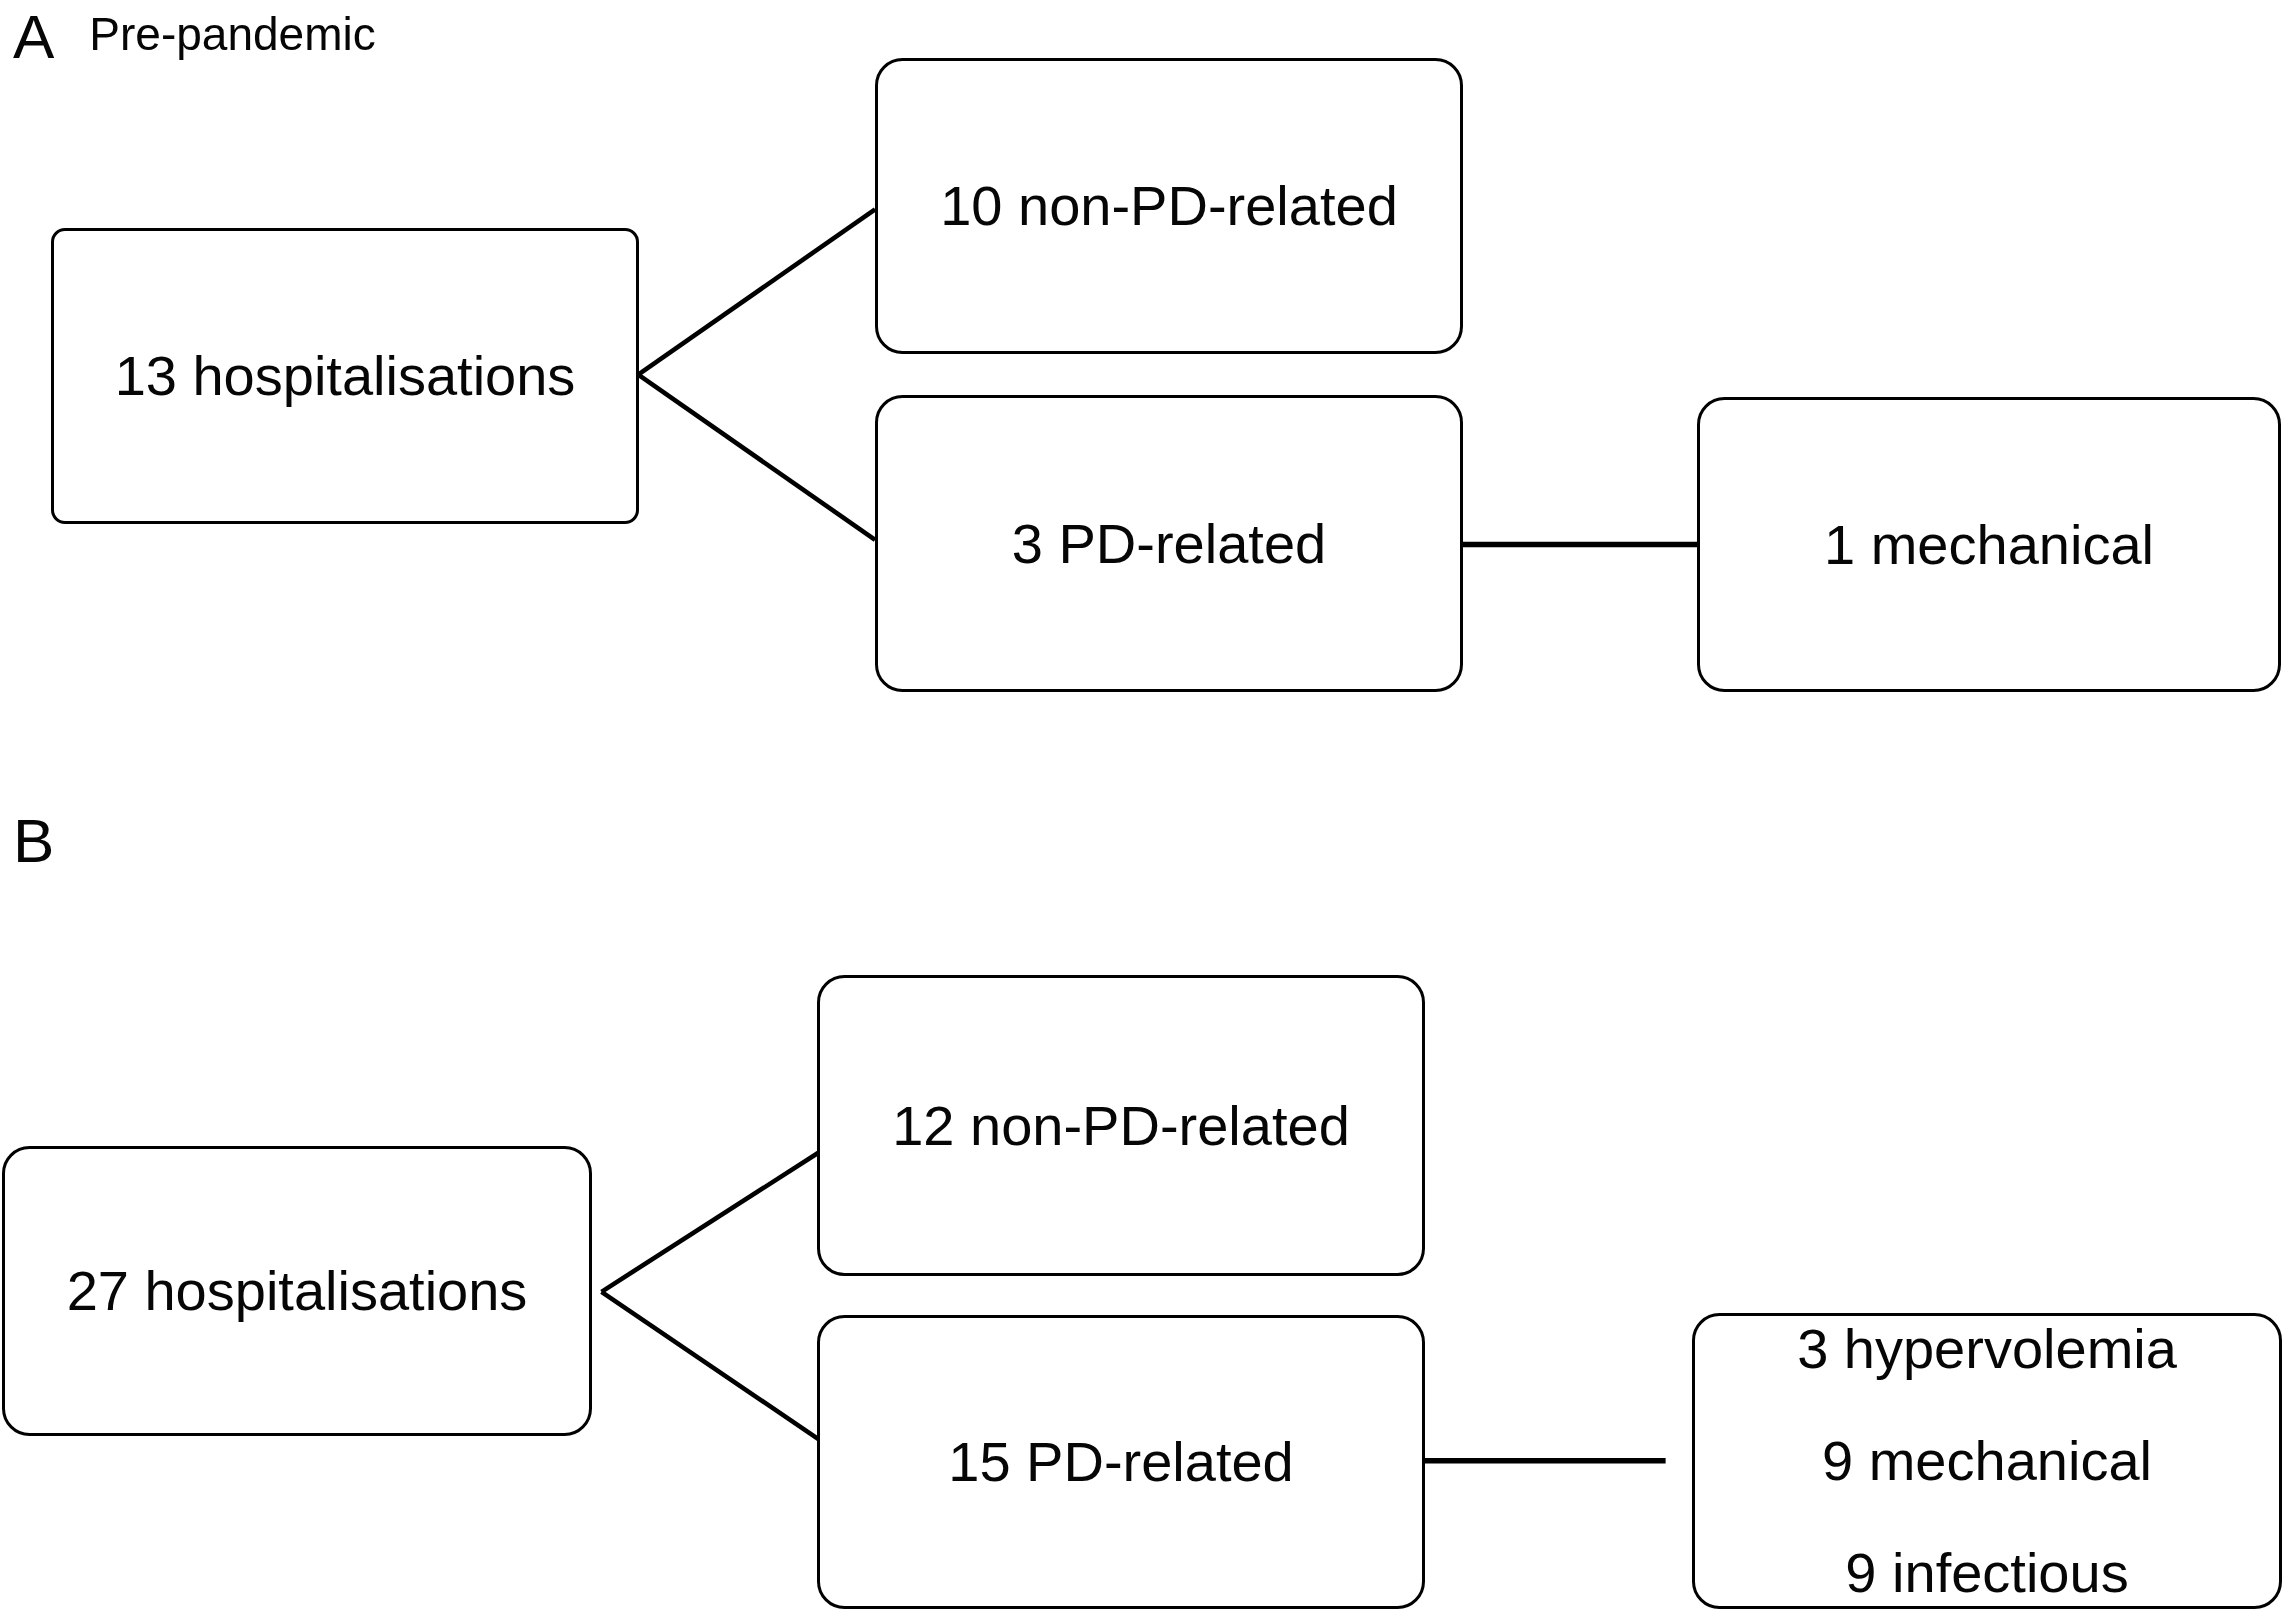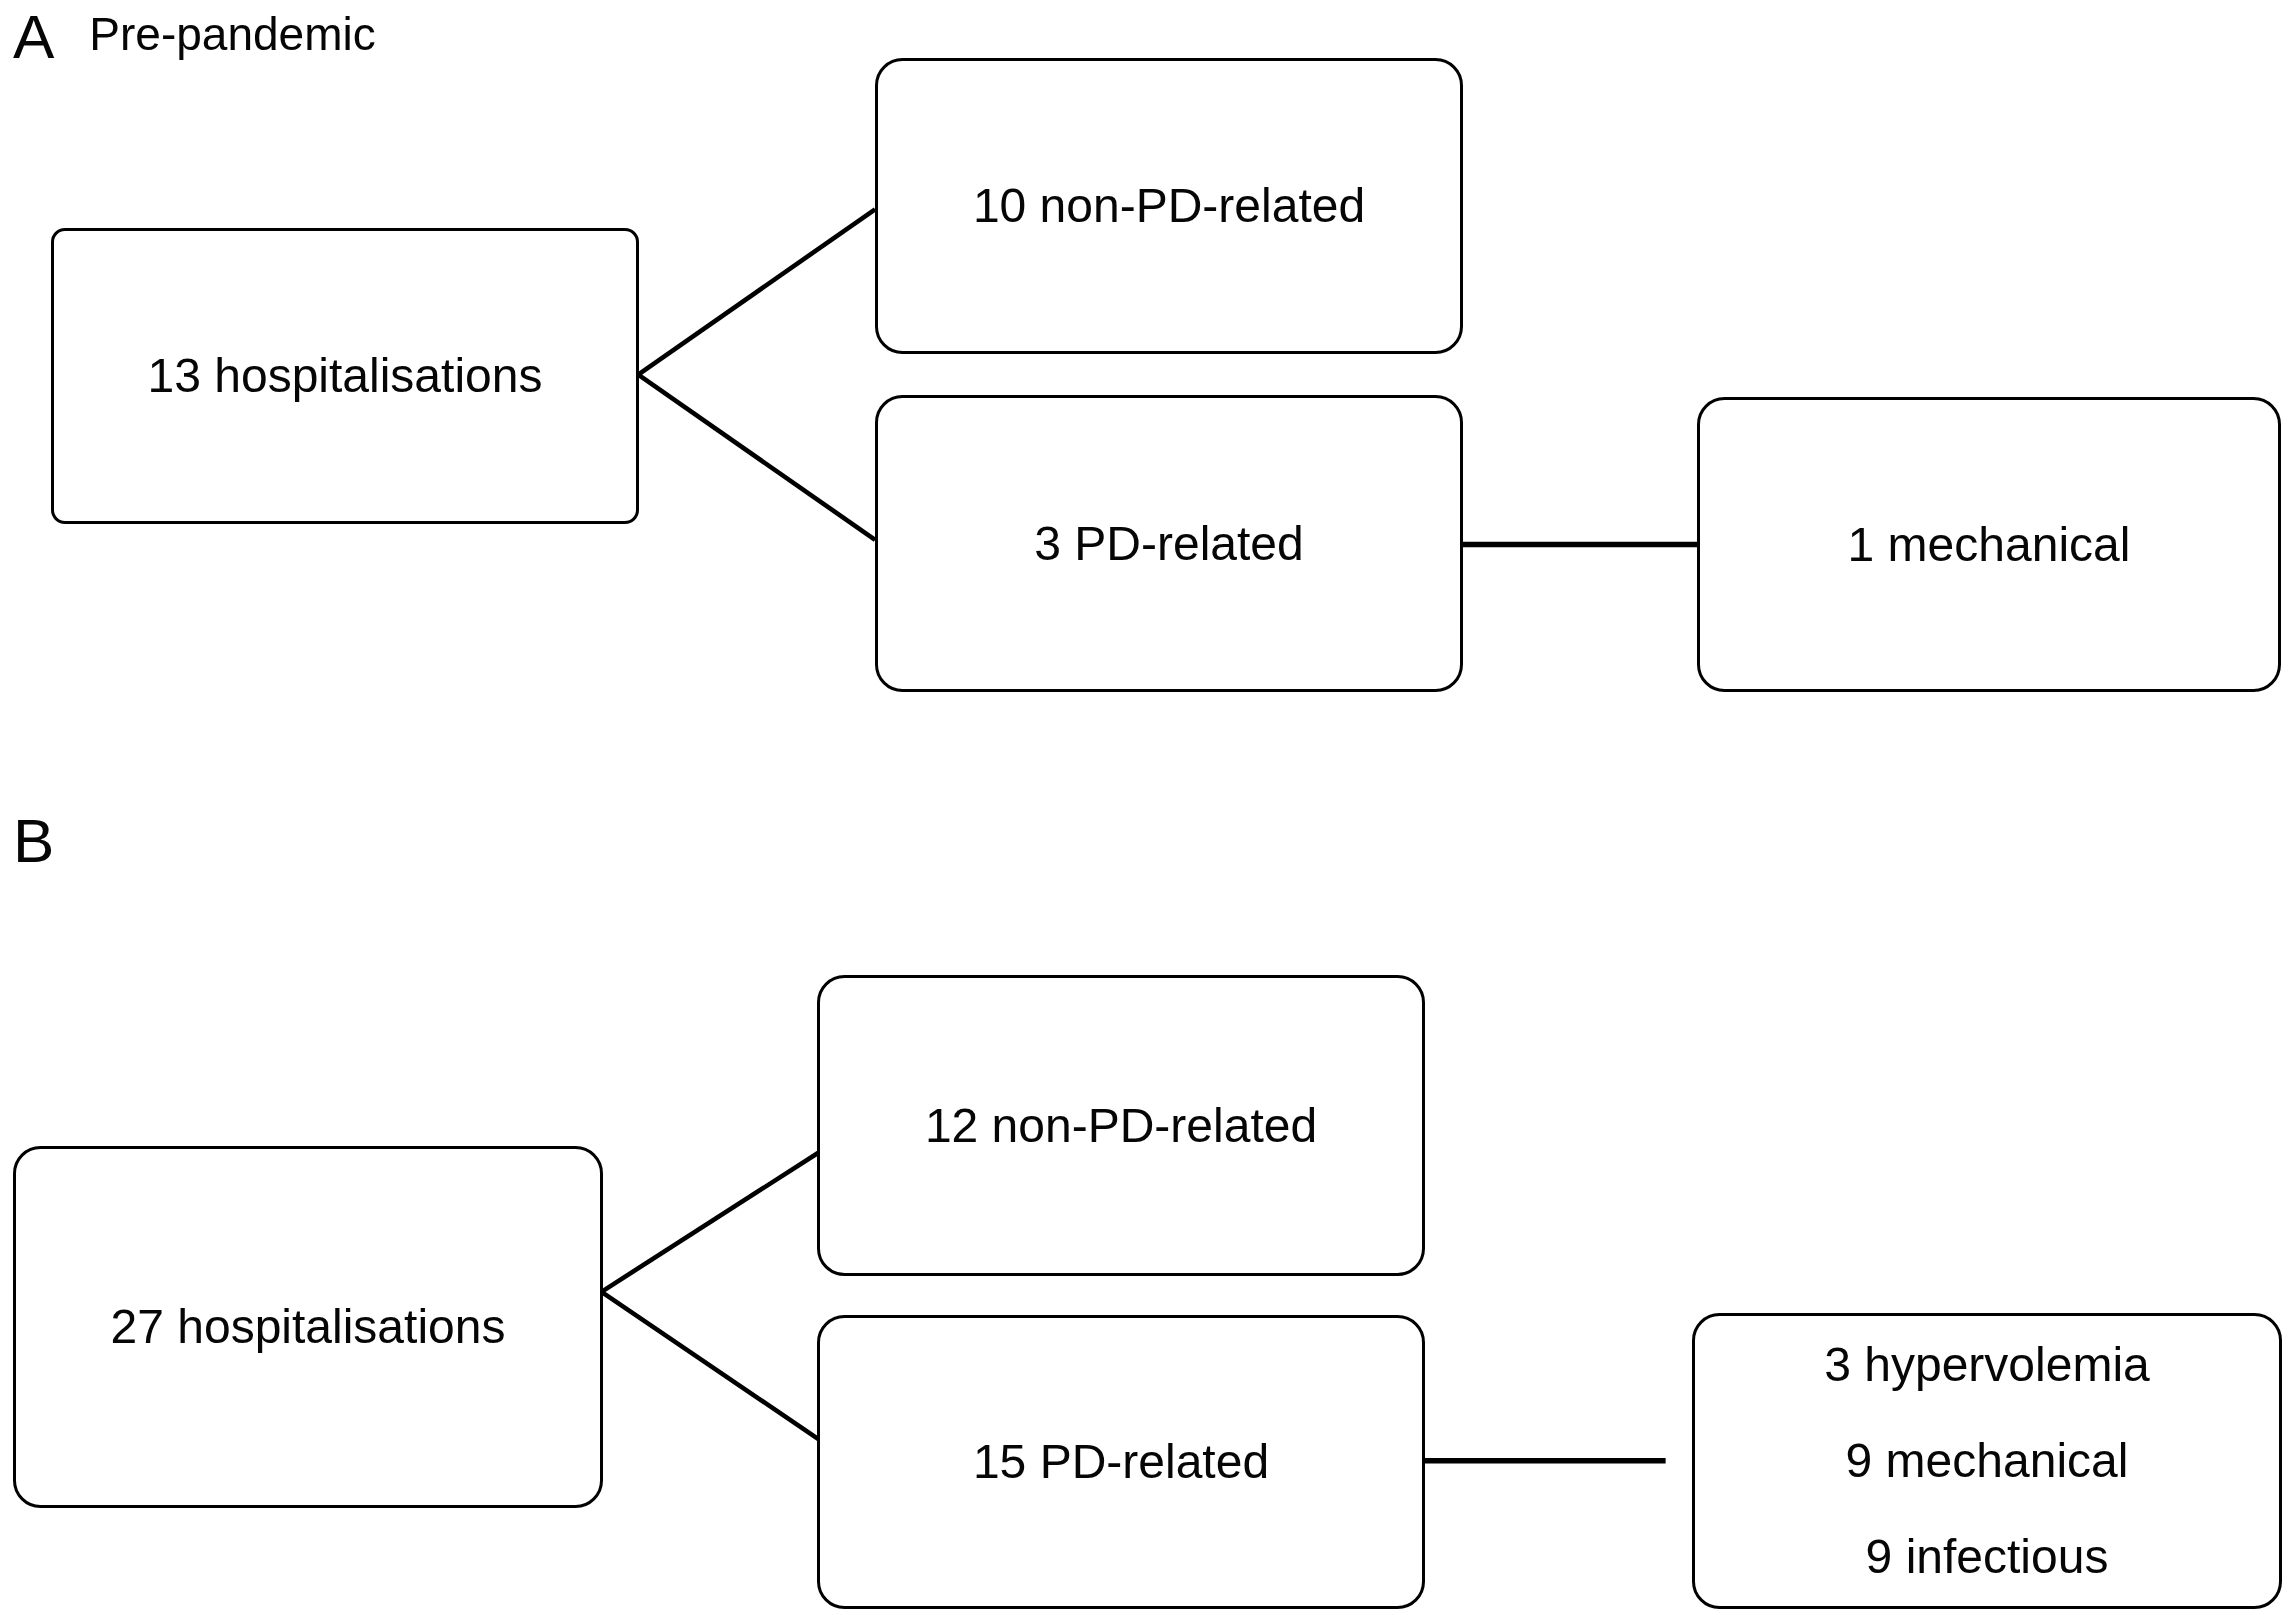--- a/index.html
+++ b/index.html
@@ -28,21 +28,21 @@
     position: absolute;
     box-sizing: border-box;
     border: 3.7px solid #000000;
     border-radius: 27.5px;
     background: #ffffff;
     display: flex;
     flex-direction: column;
     align-items: center;
     justify-content: center;
     text-align: center;
-    font-size: 48px;
+    font-size: 56px;
     line-height: 1.25;
     color: #060606;
     z-index: 1;
   }
   .box.multiline {
     line-height: 2.0;
   }
   .panel-label {
     position: absolute;
     display: flex;
@@ -61,21 +61,21 @@
     padding-top: 5.5px;
     color: #060606;
   }
   
   .box-a-root    { left: 51px;   top: 228px;  width: 588px; height: 296px; border-radius: 14px; }
   .box-a-nonpd   { left: 875px;  top: 58px;   width: 588px; height: 296px; }
   .box-a-pd      { left: 875px;  top: 395px;  width: 588px; height: 297px; }
   .box-a-outcome { left: 1697px; top: 397px;  width: 584px; height: 295px; }
   .label-a       { left: 13px;   top: 5.5px; }
   
-  .box-b-root    { left: 13px;   top: 1146px; width: 590px; height: 362px; }
+  .box-b-root    { left: 2px;   top: 1146px; width: 590px; height: 290px; }
   .box-b-nonpd   { left: 817px;  top: 975px; width: 608px; height: 301px; }
   .box-b-pd      { left: 817px;  top: 1315px; width: 608px; height: 294px; }
   .box-b-outcome { left: 1662px; top: 1313px; width: 590px; height: 296px; margin-left: 30px; }
   .label-b       { left: 13px;   top: 810px; }
 </style>
 </head>
 <body>
 
 <div class="canvas">
 

